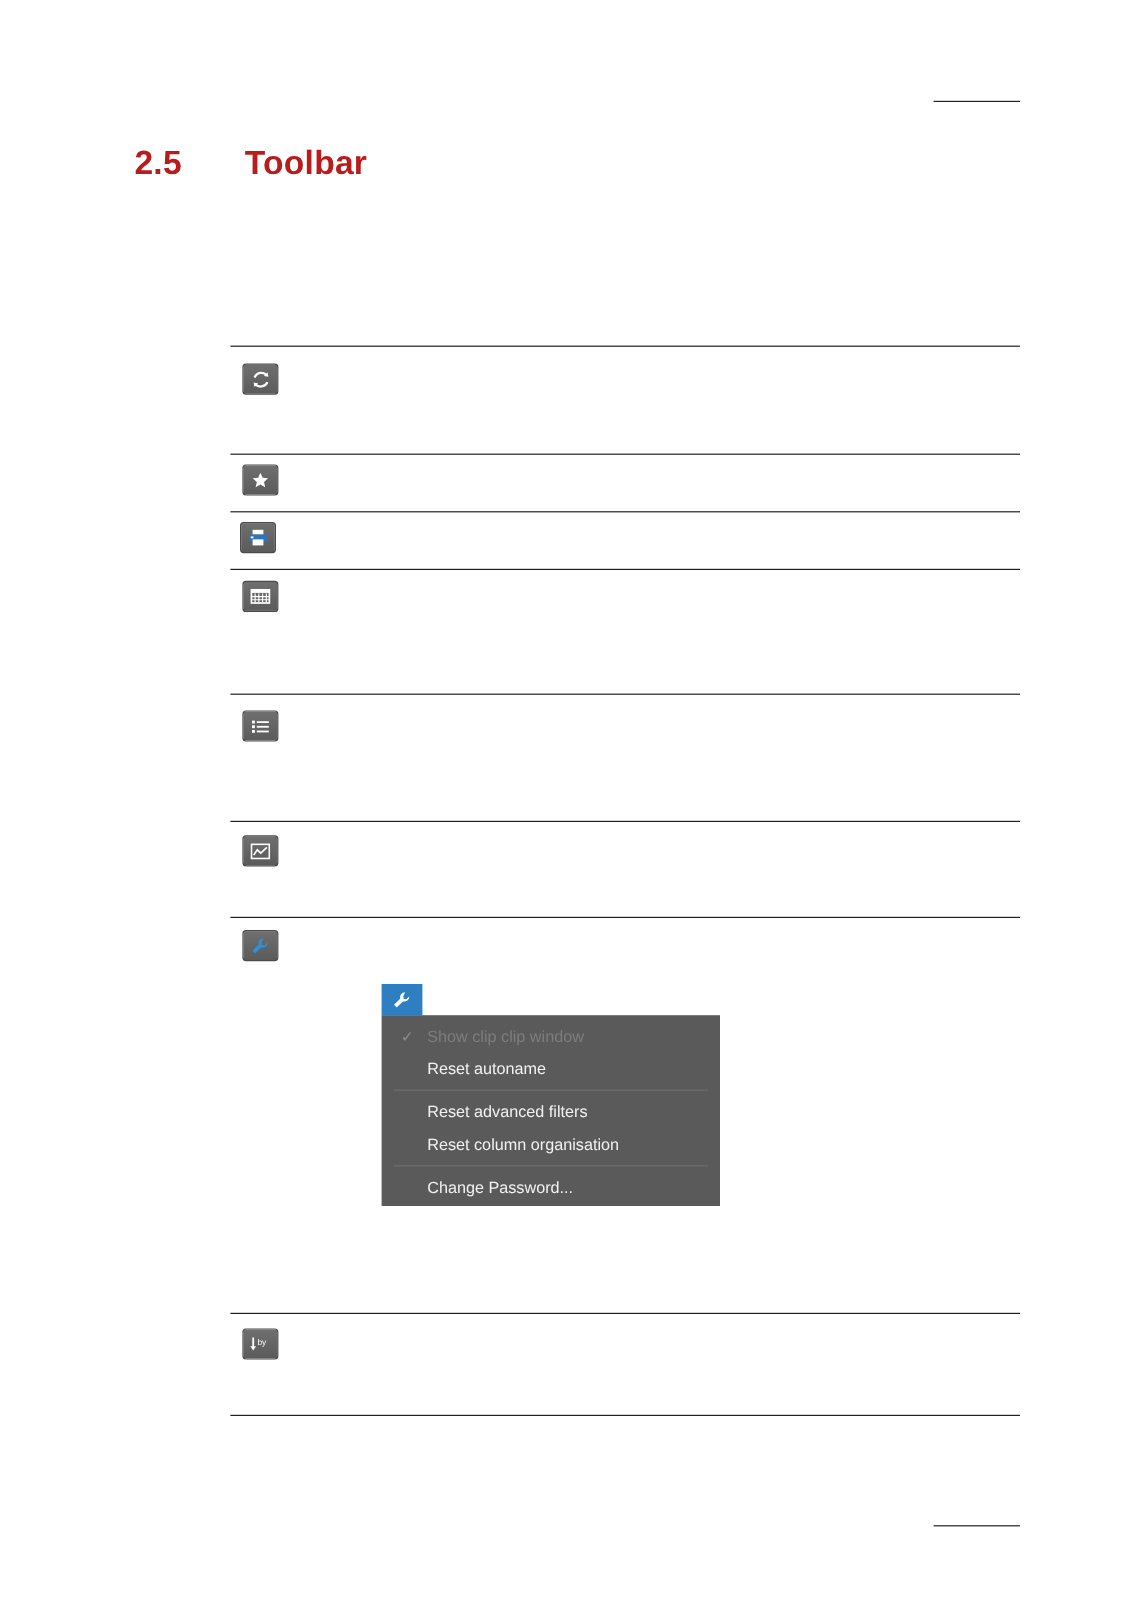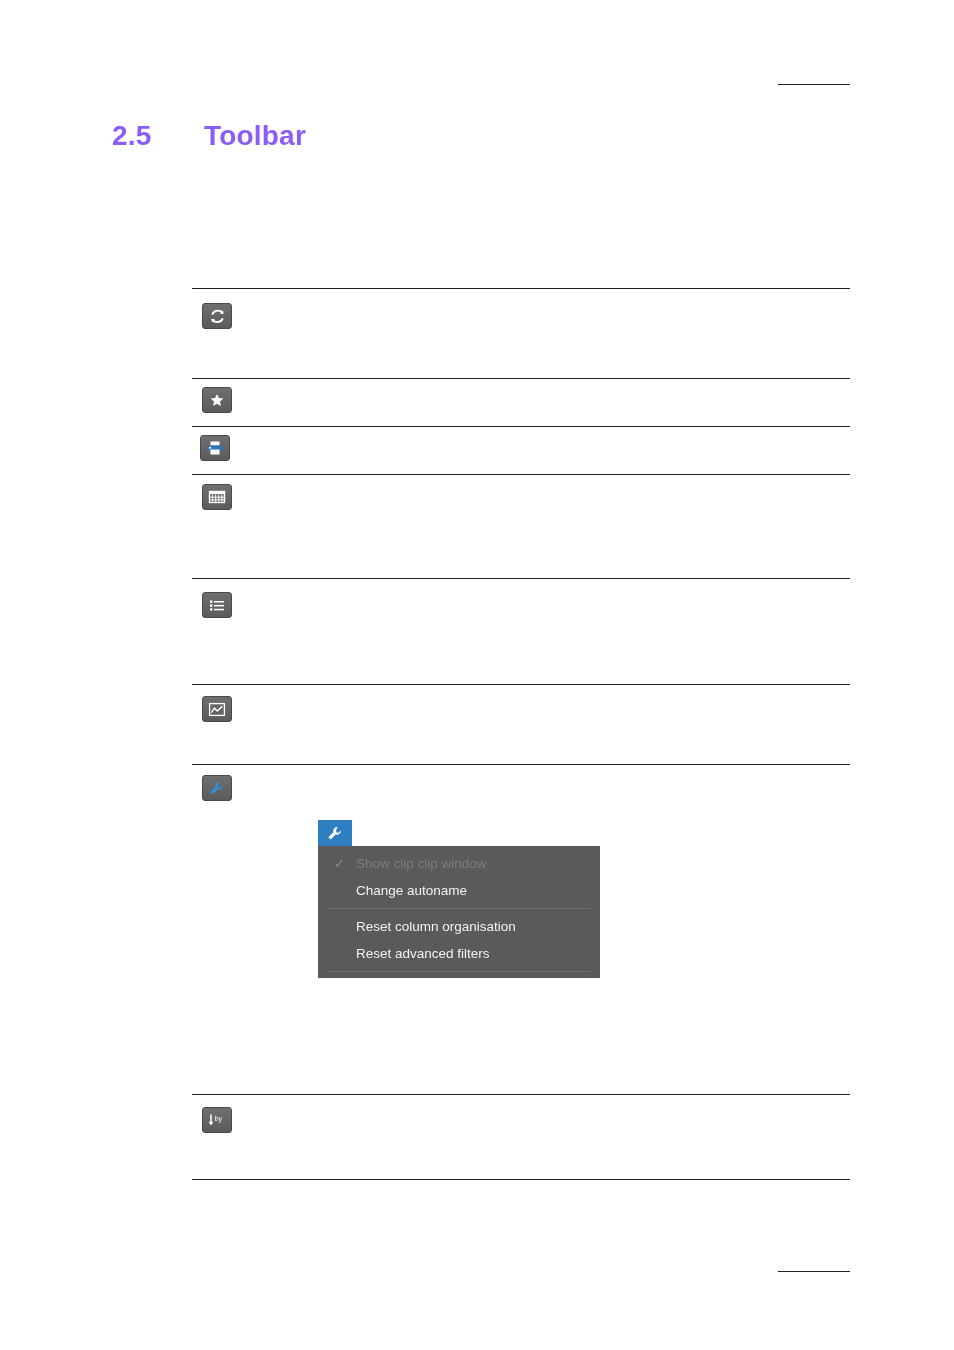--- a/index.html
+++ b/index.html
@@ -32,21 +32,21 @@
     height: 0;
     border-top: 1px solid #222;
   }
 
   
   .heading {
     position: absolute;
     left: 112px;
     top: 120px;
     width: 740px;
-    color: #8b5cf6;
+    color: #b91c1c;
     font-size: 28px;
     font-weight: bold;
     letter-spacing: 0.2px;
   }
   .heading .num {
     display: inline-block;
     width: 92px;
   }
 
   
@@ -265,26 +265,29 @@
       <path d="M11.6 1.8a4.3 4.3 0 0 0-4.2 5.4l-5.1 5.1 2.3 2.3 5.1-5.1a4.3 4.3 0 0 0 5.4-4.2l-2.5 2.5-2.2-.3-.3-2.2z" fill="#ffffff"></path>
     </svg>
   </div>
 
   <div class="menu-body">
     <div class="menu-item disabled">
       <span class="check">✓</span>
       <span>Show clip clip window</span>
     </div>
     <div class="menu-item">
-      <span>Change autoname</span>
+      <span>Reset autoname</span>
     </div>
     <div class="menu-sep"></div>
     <div class="menu-item">
+      <span>Reset advanced filters</span>
+    </div>
+    <div class="menu-item">
       <span>Reset column organisation</span>
     </div>
-    <div class="menu-item">
-      <span>Reset advanced filters</span>
-    </div>
     <div class="menu-sep"></div>
+    <div class="menu-item">
+      <span>Change Password...</span>
+    </div>
   </div>
 </div>
 
 <div class="ftr-rule"></div>
 
 </body></html>

